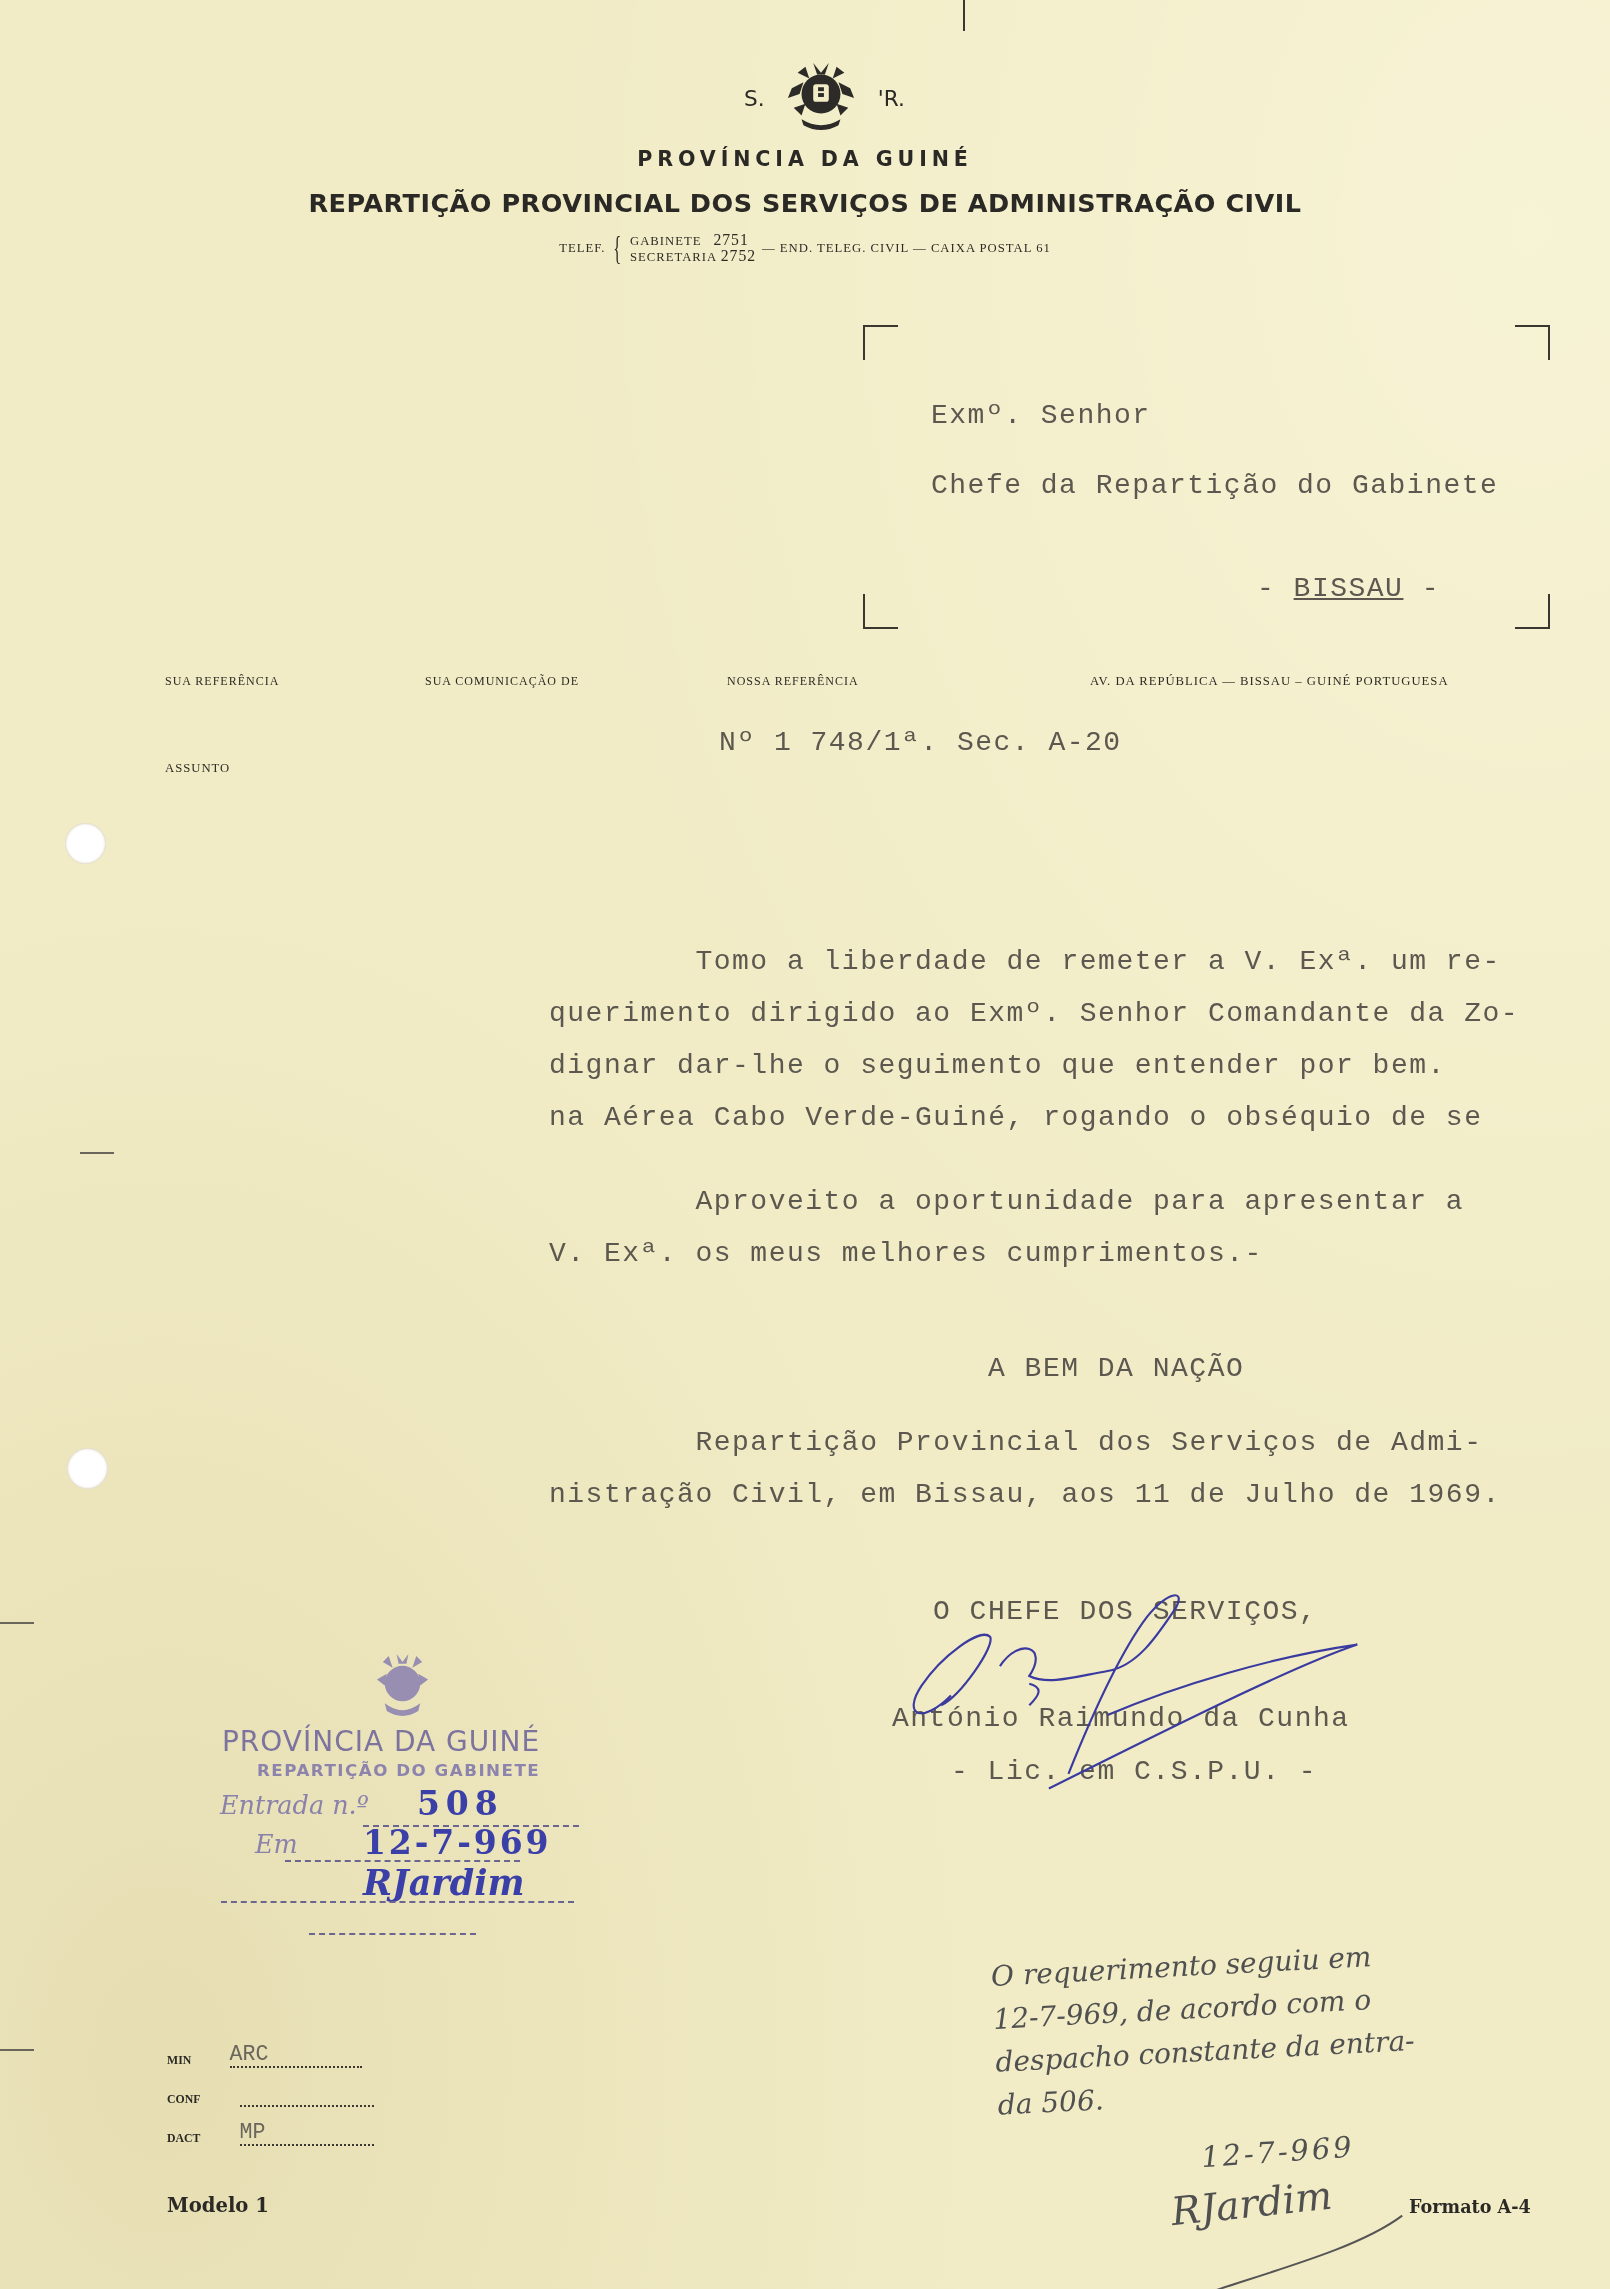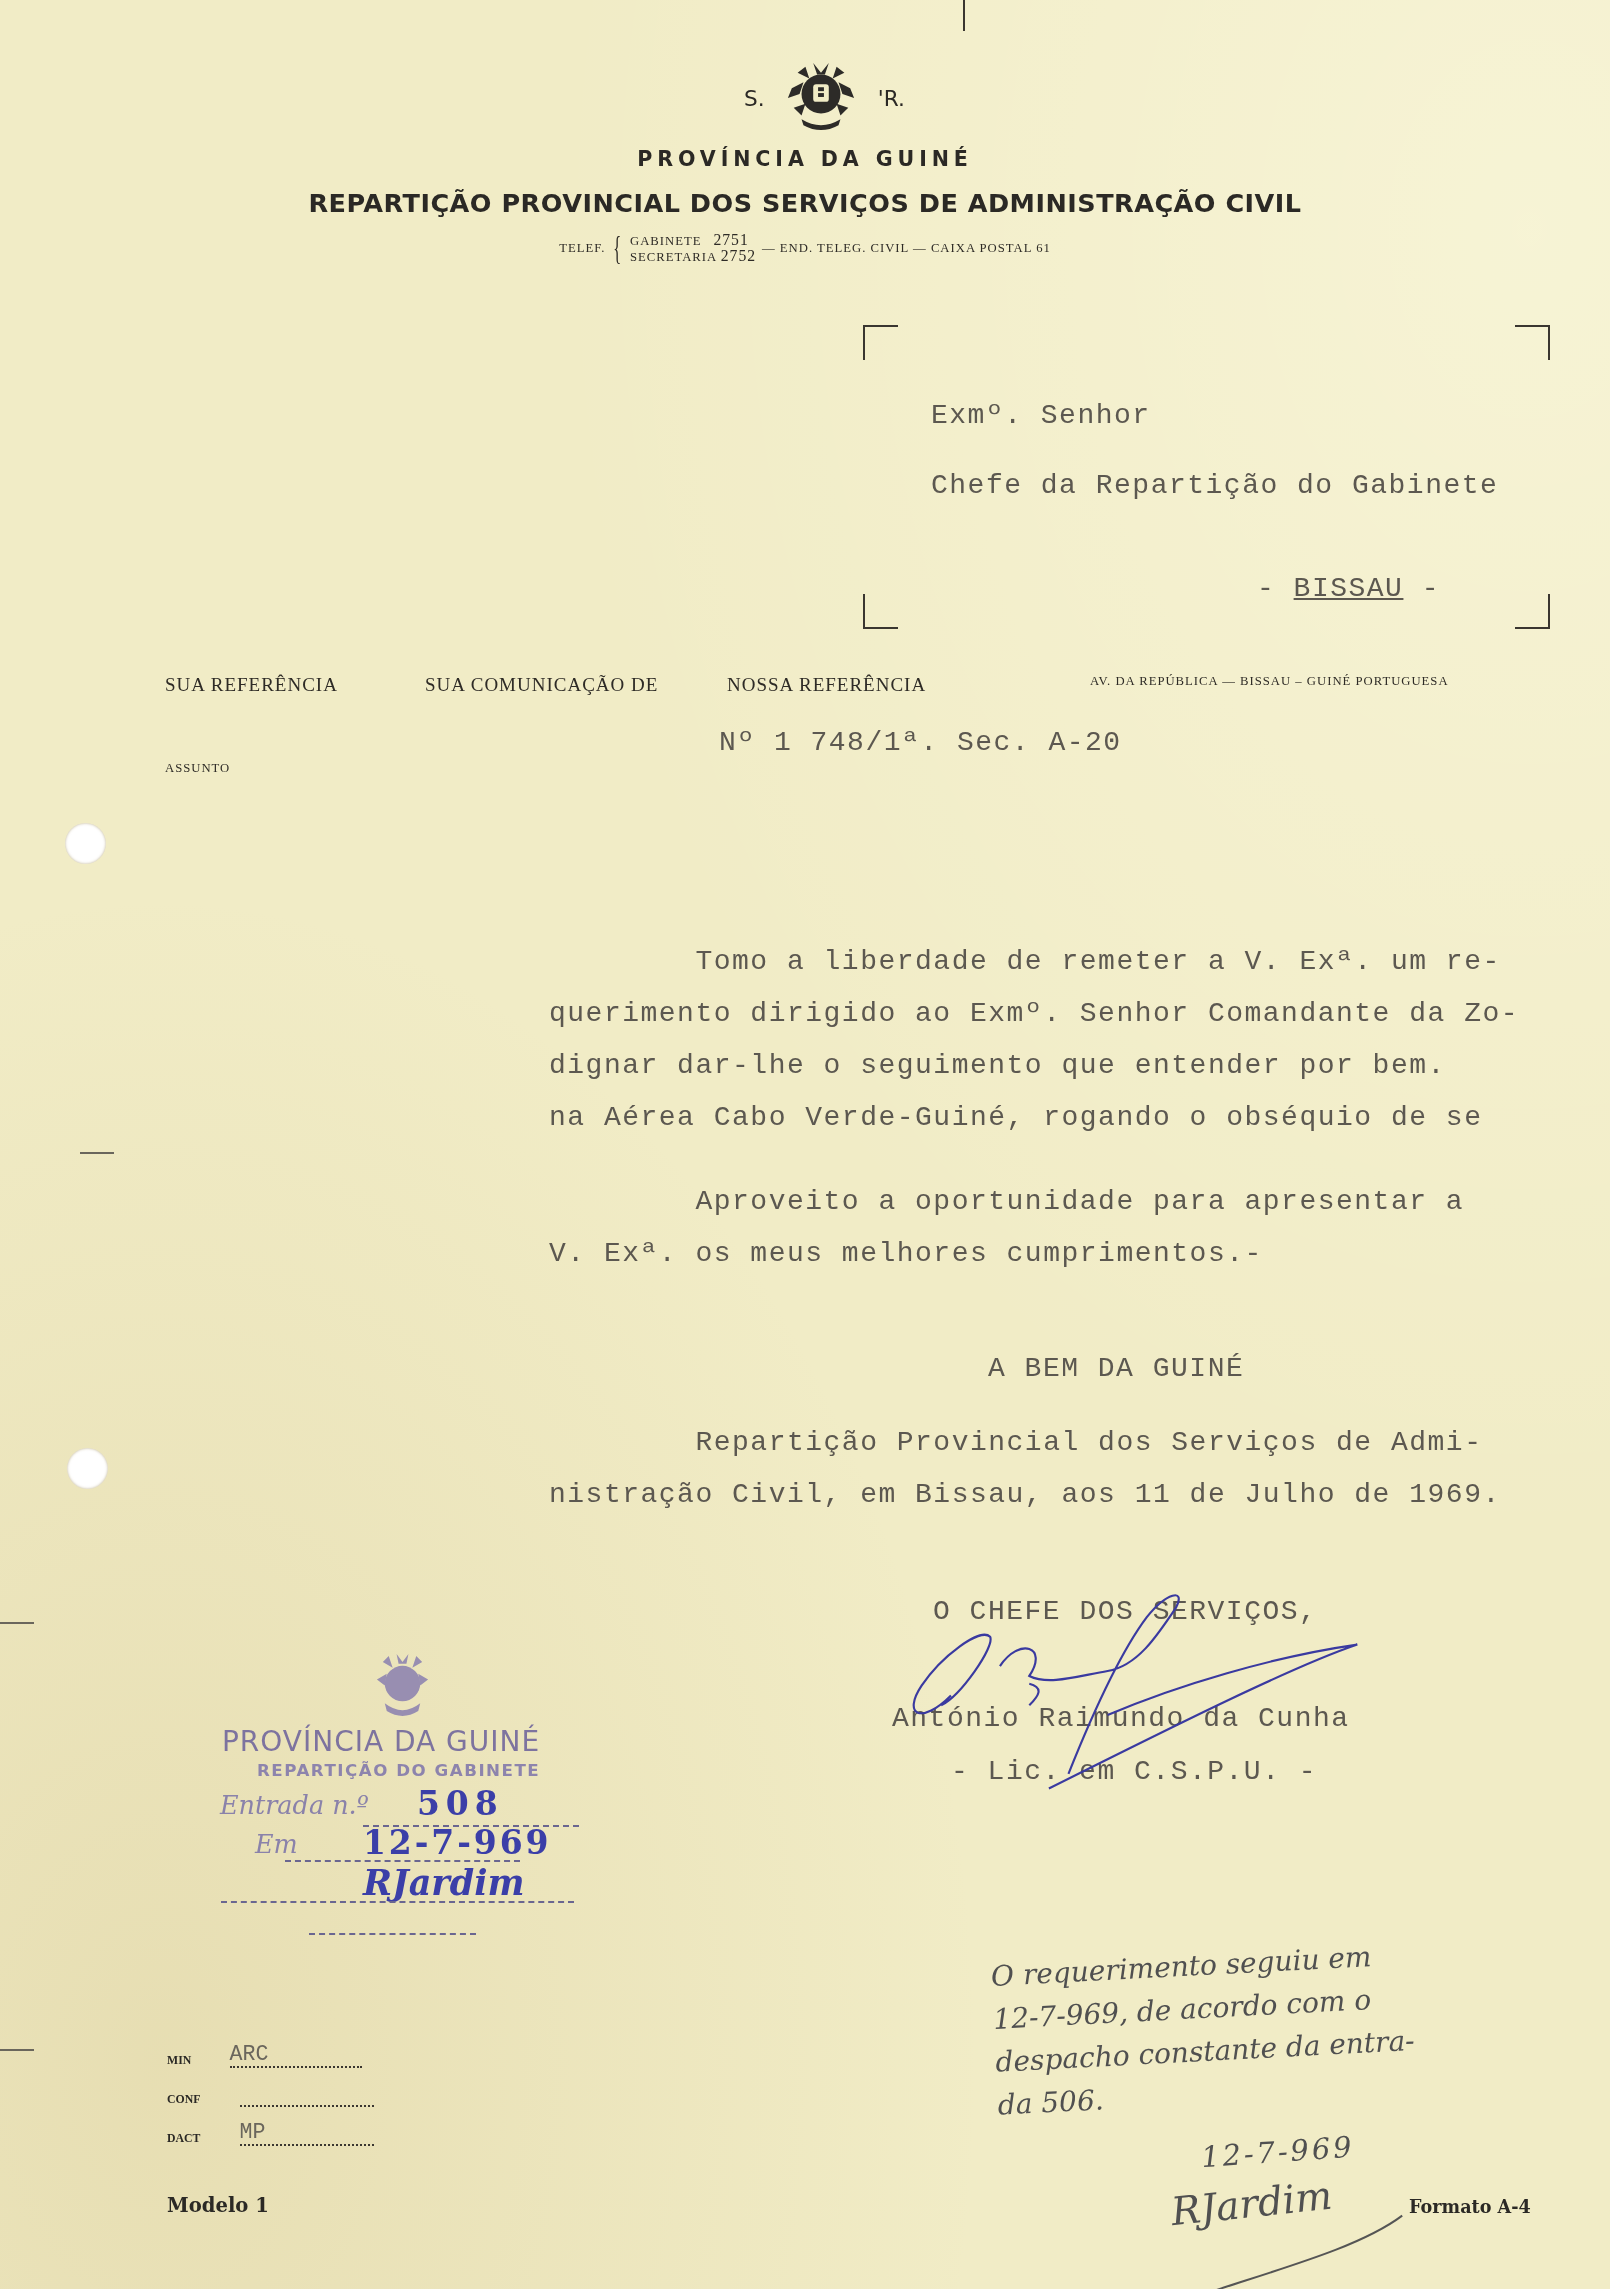--- a/index.html
+++ b/index.html
@@ -6,21 +6,21 @@
   body {
     width: 1610px; height: 2290px; position: relative; overflow: hidden;
     background: #f1ecc6;
     background-image: radial-gradient(ellipse at 10% 90%, rgba(200,180,120,0.25), transparent 40%),
                       radial-gradient(ellipse at 95% 10%, rgba(255,255,235,0.4), transparent 45%);
     font-family: "Liberation Sans", sans-serif;
     color: #3a3630;
   }
   .abs { position: absolute; }
   .sans-bold { font-family: "DejaVu Sans", sans-serif; font-weight: bold; color: #2b2925; }
-  .serif-small { font-family: "Liberation Serif", serif; font-size: 19px; letter-spacing: 1px; color: #2e2b26; text-transform: uppercase; }
+  .serif-small { font-family: "Liberation Serif", serif; font-size: 12px; letter-spacing: 1px; color: #2e2b26; text-transform: uppercase; }
   .type { font-family: "Liberation Mono", monospace; font-size: 28px; color: #5c5850; letter-spacing: 1.5px; white-space: pre; }
   .hole { position: absolute; width: 41px; height: 41px; border-radius: 50%; background: #ffffff; box-shadow: inset 0 0 2.9px rgba(150,130,80,0.6); }
   .margin-tick { position: absolute; left: 0; width: 34px; height: 2px; background: #6a665c; }
   .corner { position: absolute; width: 33px; height: 33px; border-color: #3a3630; border-style: solid; border-width: 0; }
   .stamp { color: #7a6fa0; }
   .hand { font-family: "DejaVu Serif", serif; font-style: italic; color: #505050; }
   .ink-blue { color: #3b3fa8; }
   .dotted { border-bottom: 2px dotted #3a3630; display: inline-block; }
 </style>
 </head>
@@ -86,21 +86,21 @@
 <div class="abs" style="left:549px; top:936px; line-height:52px;">
   <div class="type">        Tomo a liberdade de remeter a V. Exª. um re-</div>
   <div class="type">querimento dirigido ao Exmº. Senhor Comandante da Zo-</div>
   <div class="type">dignar dar-lhe o seguimento que entender por bem.</div>
   <div class="type">na Aérea Cabo Verde-Guiné, rogando o obséquio de se</div>
 </div>
 <div class="abs" style="left:549px; top:1176px; line-height:52px;">
   <div class="type">        Aproveito a oportunidade para apresentar a</div>
   <div class="type">V. Exª. os meus melhores cumprimentos.-</div>
 </div>
-<div class="abs type" style="left:988px; top:1353px;">A BEM DA GUINÉ</div>
+<div class="abs type" style="left:988px; top:1353px;">A BEM DA NAÇÃO</div>
 <div class="abs" style="left:549px; top:1417px; line-height:52px;">
   <div class="type">        Repartição Provincial dos Serviços de Admi-</div>
   <div class="type">nistração Civil, em Bissau, aos 11 de Julho de 1969.</div>
 </div>
 
 <div class="abs type" style="left:933px; top:1596px;">O CHEFE DOS SERVIÇOS,</div>
 <div class="abs type" style="left:892px; top:1703px;">António Raimundo da Cunha</div>
 <div class="abs type" style="left:951px; top:1756px;">- Lic. em C.S.P.U. -</div>
 <svg class="abs" style="left:882px; top:1578px;" width="510" height="235" viewBox="0 0 520 240">
   <path d="M70 120 C40 150 20 140 40 110 C60 80 100 50 110 60 C115 70 80 120 60 130 M120 90 C140 60 170 70 150 100 C170 110 200 100 230 95 C260 90 280 60 300 30 C310 10 290 15 270 40 C240 80 210 150 190 200 M150 130 C160 120 165 112 150 108 M230 140 C300 110 400 80 485 68 C420 90 300 150 170 215" fill="none" stroke="#3a3aa0" stroke-width="2.2"></path>

